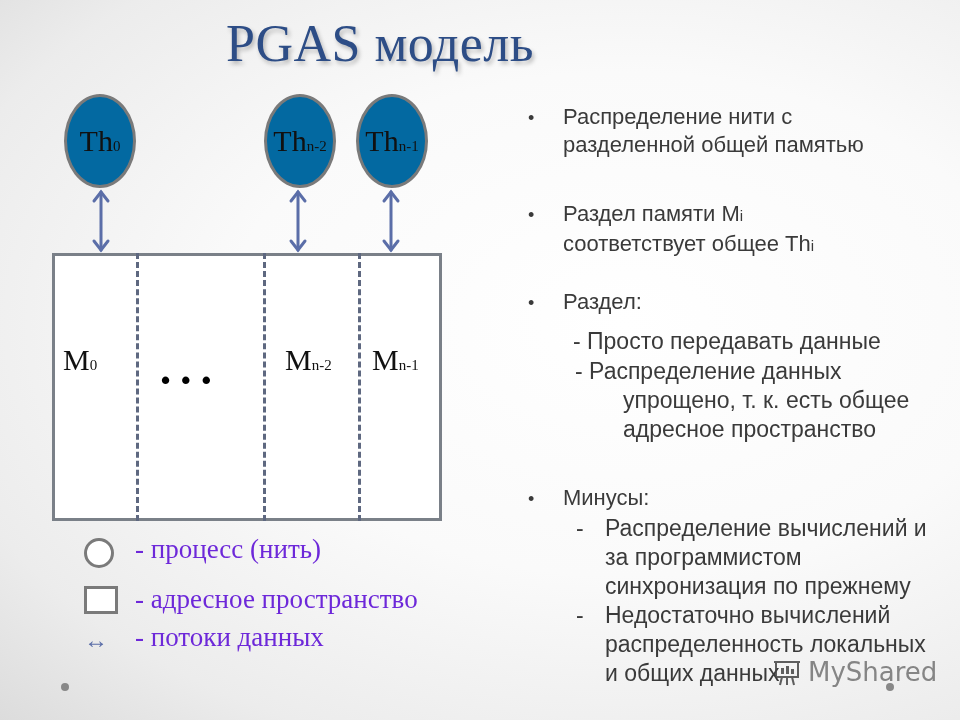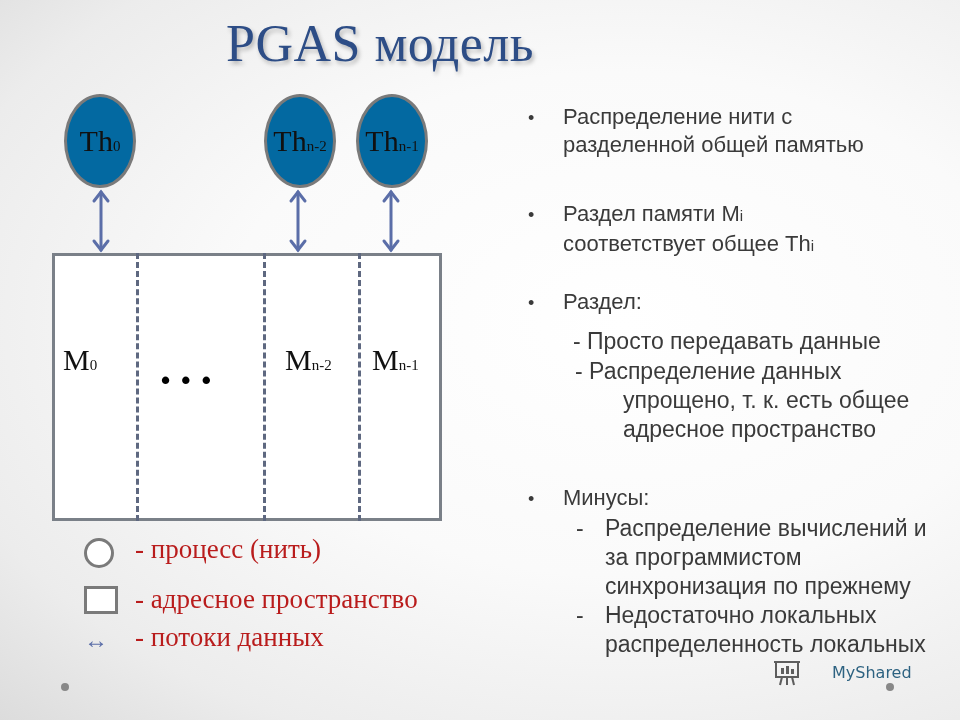--- a/index.html
+++ b/index.html
@@ -24,21 +24,21 @@
   .memory {
     left:52px; top:253px; width:390px; height:268px; box-sizing:border-box;
     border:3px solid #7a8088; background:#fff;
   }
   .dash {
     width:0; border-left:3px dashed #5e6880; top:253px; height:268px;
   }
   .bullets { color:#3a3a3a; font-size:22px; line-height:28px; }
   .bullet-dot { font-size:18px; }
   .sub { font-size:23px; line-height:29px; color:#3a3a3a; }
-  .legend-text { font-family:"Liberation Serif", serif; font-size:27px; color:#b91c1c; }
+  .legend-text { font-family:"Liberation Serif", serif; font-size:27px; color:#6d28d9; }
   .nav-dot { width:8px; height:8px; border-radius:50%; background:#888; }
 </style>
 </head>
 <body>
 
 <div class="abs title">PGAS модель</div>
 
 <div class="abs oval" style="left:64px;top:94px;width:72px;height:94px;">
   <span class="serif"><span class="lbl-big">Th</span><span class="lbl-sub">0</span></span>
 </div>
@@ -117,32 +117,33 @@
 <div class="abs bullets" style="left:563px;top:484px;">Минусы:</div>
 
 <div class="abs sub" style="left:576px;top:514px;">-</div>
 <div class="abs sub" style="left:605px;top:514px;">
   <div>Распределение вычислений и</div>
   <div>за программистом</div>
   <div>синхронизация по прежнему</div>
 </div>
 <div class="abs sub" style="left:576px;top:601px;">-</div>
 <div class="abs sub" style="left:605px;top:601px;">
-  <div>Недостаточно локальных</div>
+  <div>Недостаточно вычислений</div>
   <div>распределенность локальных</div>
+  <div>и общих данных</div>
 </div>
 
 <div class="abs" style="left:772px;top:657px;display:flex;align-items:center;gap:6px;opacity:0.85;">
   <svg width="30" height="30" viewBox="0 0 30 30">
     <rect x="4" y="5" width="22" height="15" fill="none" stroke="#444" stroke-width="2"></rect>
     <line x1="2" y1="5" x2="28" y2="5" stroke="#444" stroke-width="2"></line>
     <rect x="9" y="11" width="3" height="6" fill="#444"></rect>
       <rect x="14" y="9" width="3" height="8" fill="#444"></rect>
       <rect x="19" y="12" width="3" height="5" fill="#444"></rect>
     <line x1="10" y1="20" x2="8" y2="28" stroke="#444" stroke-width="2"></line>
     <line x1="15" y1="20" x2="15" y2="28" stroke="#444" stroke-width="2"></line>
     <line x1="20" y1="20" x2="22" y2="28" stroke="#444" stroke-width="2"></line>
   </svg>
-  <span style="font-family:'DejaVu Sans',sans-serif;font-size:16px;color:#0c4a6e;margin-left:24px;">MyShared</span>
+  <span style="font-family:'DejaVu Sans',sans-serif;font-size:26px;color:#737373;">MyShared</span>
 </div>
 
 <div class="abs nav-dot" style="left:61px;top:683px;"></div>
 <div class="abs nav-dot" style="left:886px;top:683px;"></div>
 
 </body></html>

